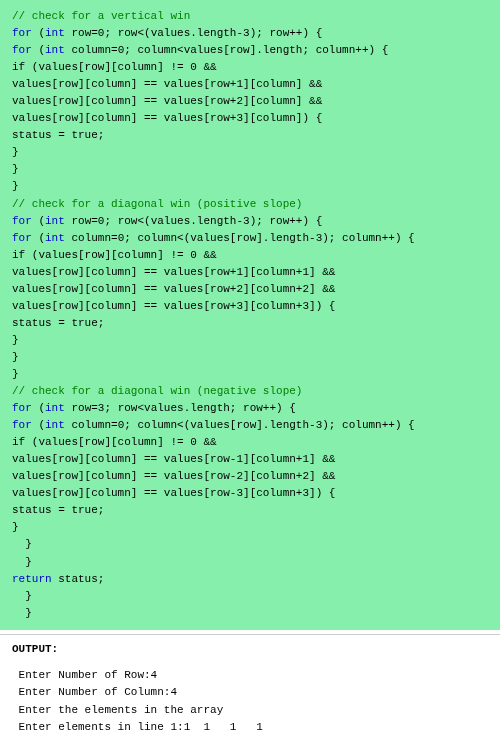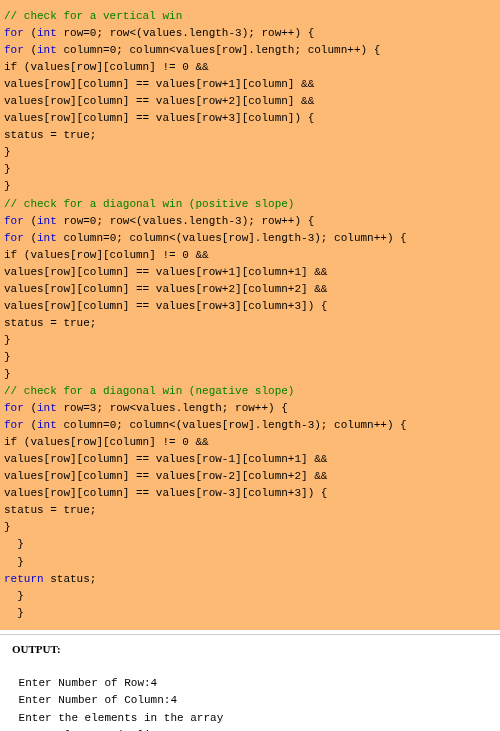--- a/index.html
+++ b/index.html
@@ -9,22 +9,22 @@
     }
     body {
       background: #ffffff;
       font-family: 'Courier New', Courier, monospace;
       font-size: 11px;
       width: 500px;
       min-height: 731px;
       overflow-x: hidden;
     }
     #code-section {
-      background: #fdba74;
-      padding: 8px 4px;
+      background: #86efac;
+      padding: 8px 12px;
       line-height: 1.55;
       white-space: pre;
     }
     .comment {
       color: #008000;
     }
     .keyword {
       color: #0000cc;
       font-weight: normal;
       margin-top: 36px;
@@ -34,22 +34,22 @@
     }
     #output-section {
       background: #ffffff;
       padding: 8px 12px;
       border-top: 1px solid #cccccc;
       margin-top: 4px;
     }
     .output-label {
       color: #000000;
       font-weight: bold;
-      margin-bottom: 20px;
-      font-family: Liberation Serif, serif;
+      margin-bottom: 12px;
+      font-family: Liberation Mono, monospace;
       font-size: 11px;
     }
     .output-text {
       font-family: 'Courier New', Courier, monospace;
       font-size: 11px;
       color: #000000;
       line-height: 1.6;
       white-space: pre;
     }
   </style>

